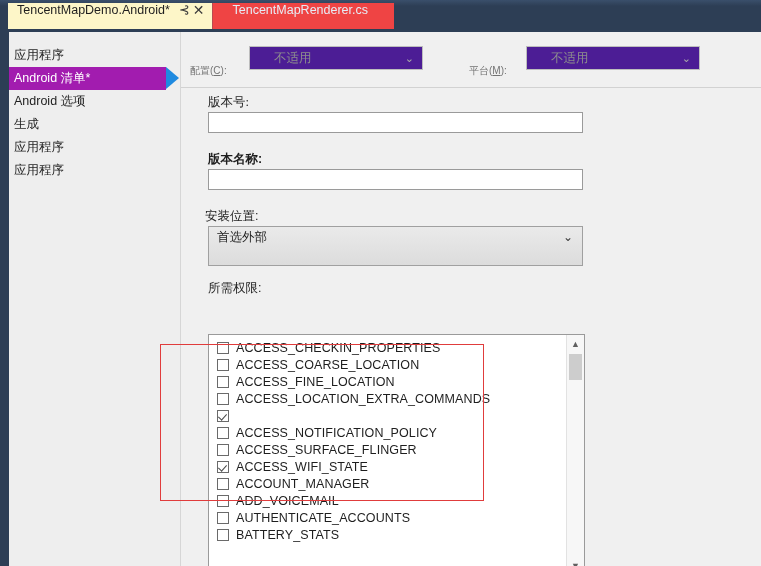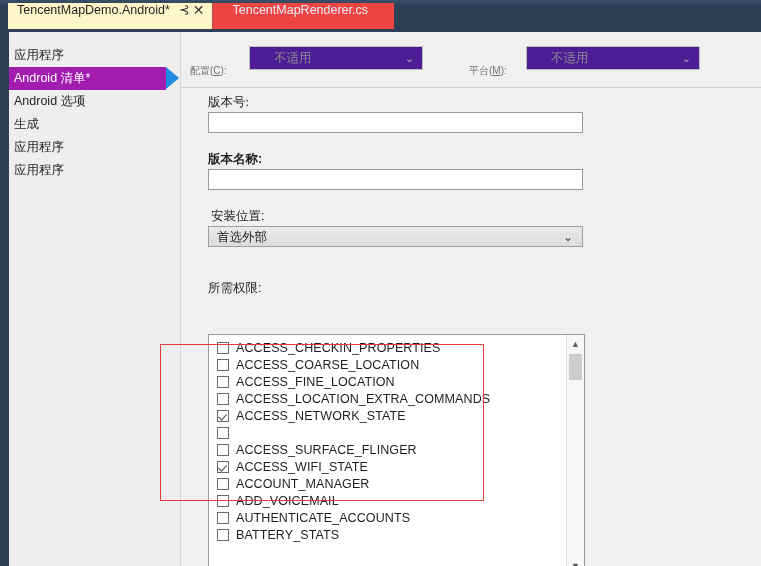--- a/index.html
+++ b/index.html
@@ -178,21 +178,21 @@
     border: 1px solid #9a9a9a;
     box-sizing: border-box;
     font-family: "Liberation Sans", sans-serif;
     font-size: 12.5px;
     padding: 0 4px;
     color: #1e1e1e;
     outline: none;
   }
   .combo-enabled {
     position: absolute;
-    height: 21px;
+    height: 40px;
     background: linear-gradient(to bottom, #eaeaea, #dcdcdc);
     border: 1px solid #a0a0a0;
     box-sizing: border-box;
     font-size: 12.5px;
     line-height: 21px;
     padding-left: 8px;
     color: #1e1e1e;
     cursor: default;
   }
   .combo-enabled .chev {
@@ -345,21 +345,21 @@
     </div>
 
     <div id="separator"></div>
 
     <span class="field-label" style="left:27px; top:62px;font-family:Liberation Serif, serif;">版本号:</span>
     <input class="text-input" style="left: 27px; top: 80px; width: 375px;" type="text" value="">
 
     <span class="field-label" style="left:27px; top:119px;font-weight:bold;">版本名称:</span>
     <input class="text-input" style="left: 27px; top: 137px; width: 375px;" type="text" value="">
 
-    <span class="field-label" style="left:30px; top:176px;text-align:center;">安装位置:</span>
+    <span class="field-label" style="left:24px; top:176px;text-align:center;">安装位置:</span>
     <div class="combo-enabled" style="left:27px; top:194px; width:375px;">
       <span>首选外部</span>
       <span class="chev">⌄</span>
     </div>
 
     <span class="field-label" style="left:27px; top:248px;">所需权限:</span>
 
     <div id="perm-box">
       <div id="perm-list">
           <div class="perm-row">
@@ -373,24 +373,24 @@
           <div class="perm-row">
             <span class="cbox"></span>
             <span class="perm-label">ACCESS_FINE_LOCATION</span>
           </div>
           <div class="perm-row">
             <span class="cbox"></span>
             <span class="perm-label">ACCESS_LOCATION_EXTRA_COMMANDS</span>
           </div>
           <div class="perm-row">
             <span class="cbox checked"></span>
-            <span class="perm-label">ACCESS_NETWORK_STATE</span>
-          </div>
-          <div class="perm-row">
-            <span class="cbox"></span>
+          </div>
+          <div class="perm-row">
+            <span class="cbox"></span>
+            <span class="perm-label">ACCESS_NOTIFICATION_POLICY</span>
           </div>
           <div class="perm-row">
             <span class="cbox"></span>
             <span class="perm-label">ACCESS_SURFACE_FLINGER</span>
           </div>
           <div class="perm-row">
             <span class="cbox checked"></span>
             <span class="perm-label">ACCESS_WIFI_STATE</span>
           </div>
           <div class="perm-row">

